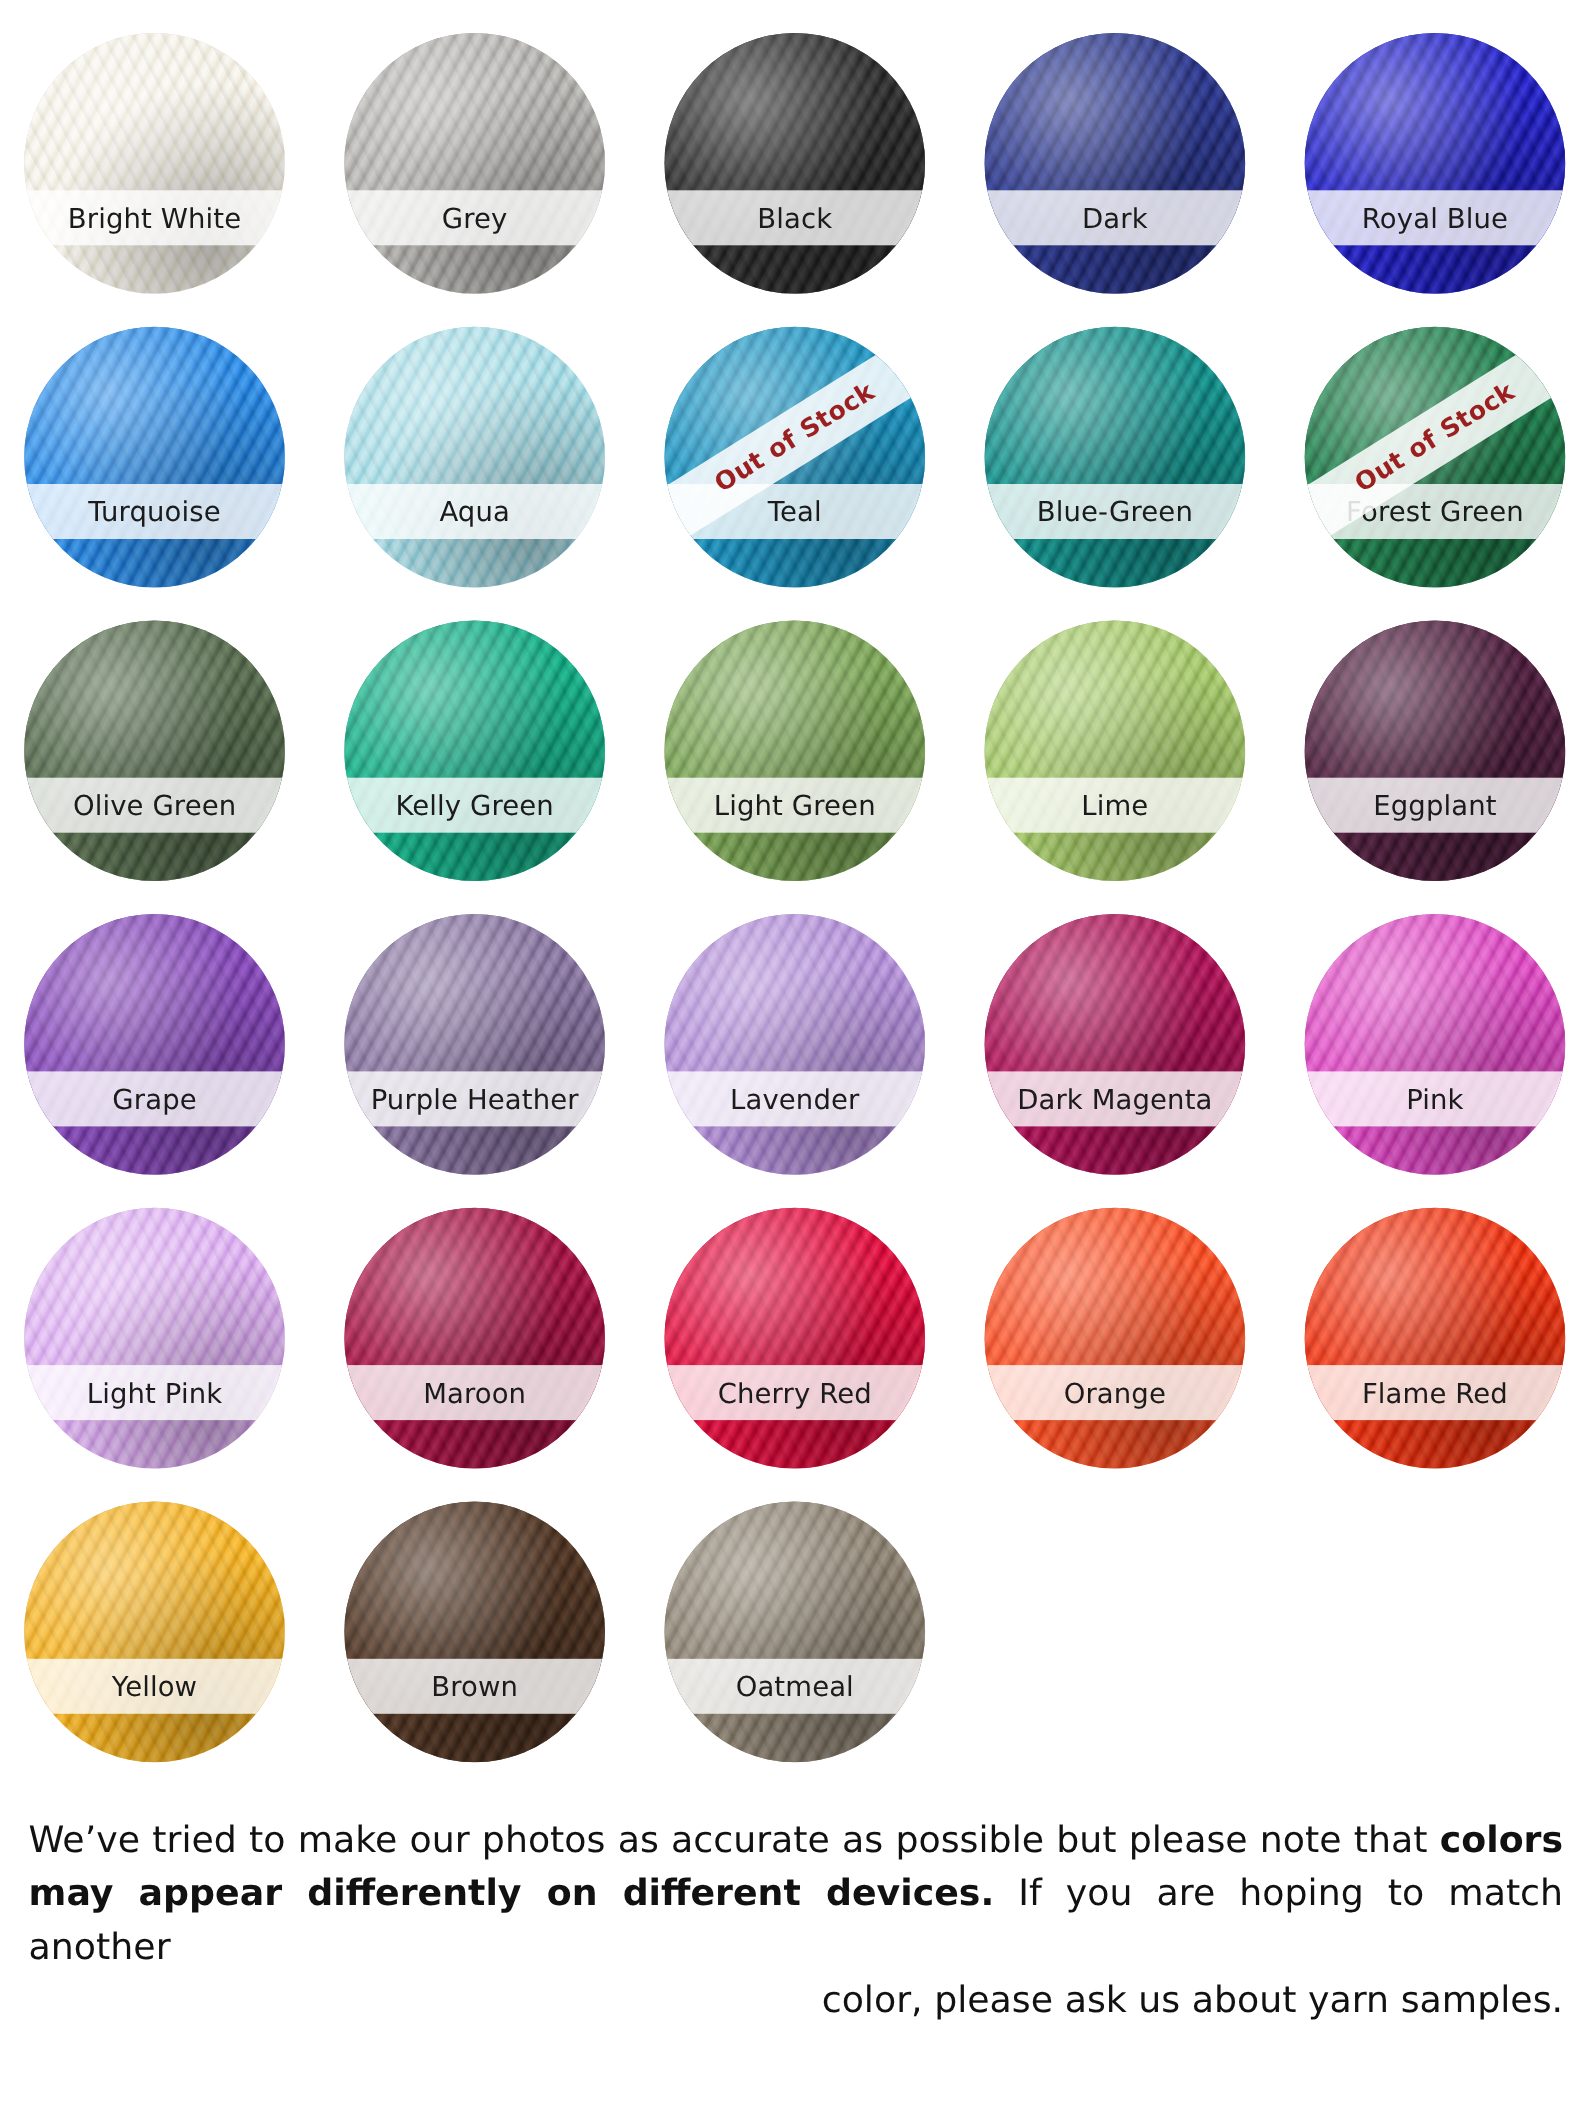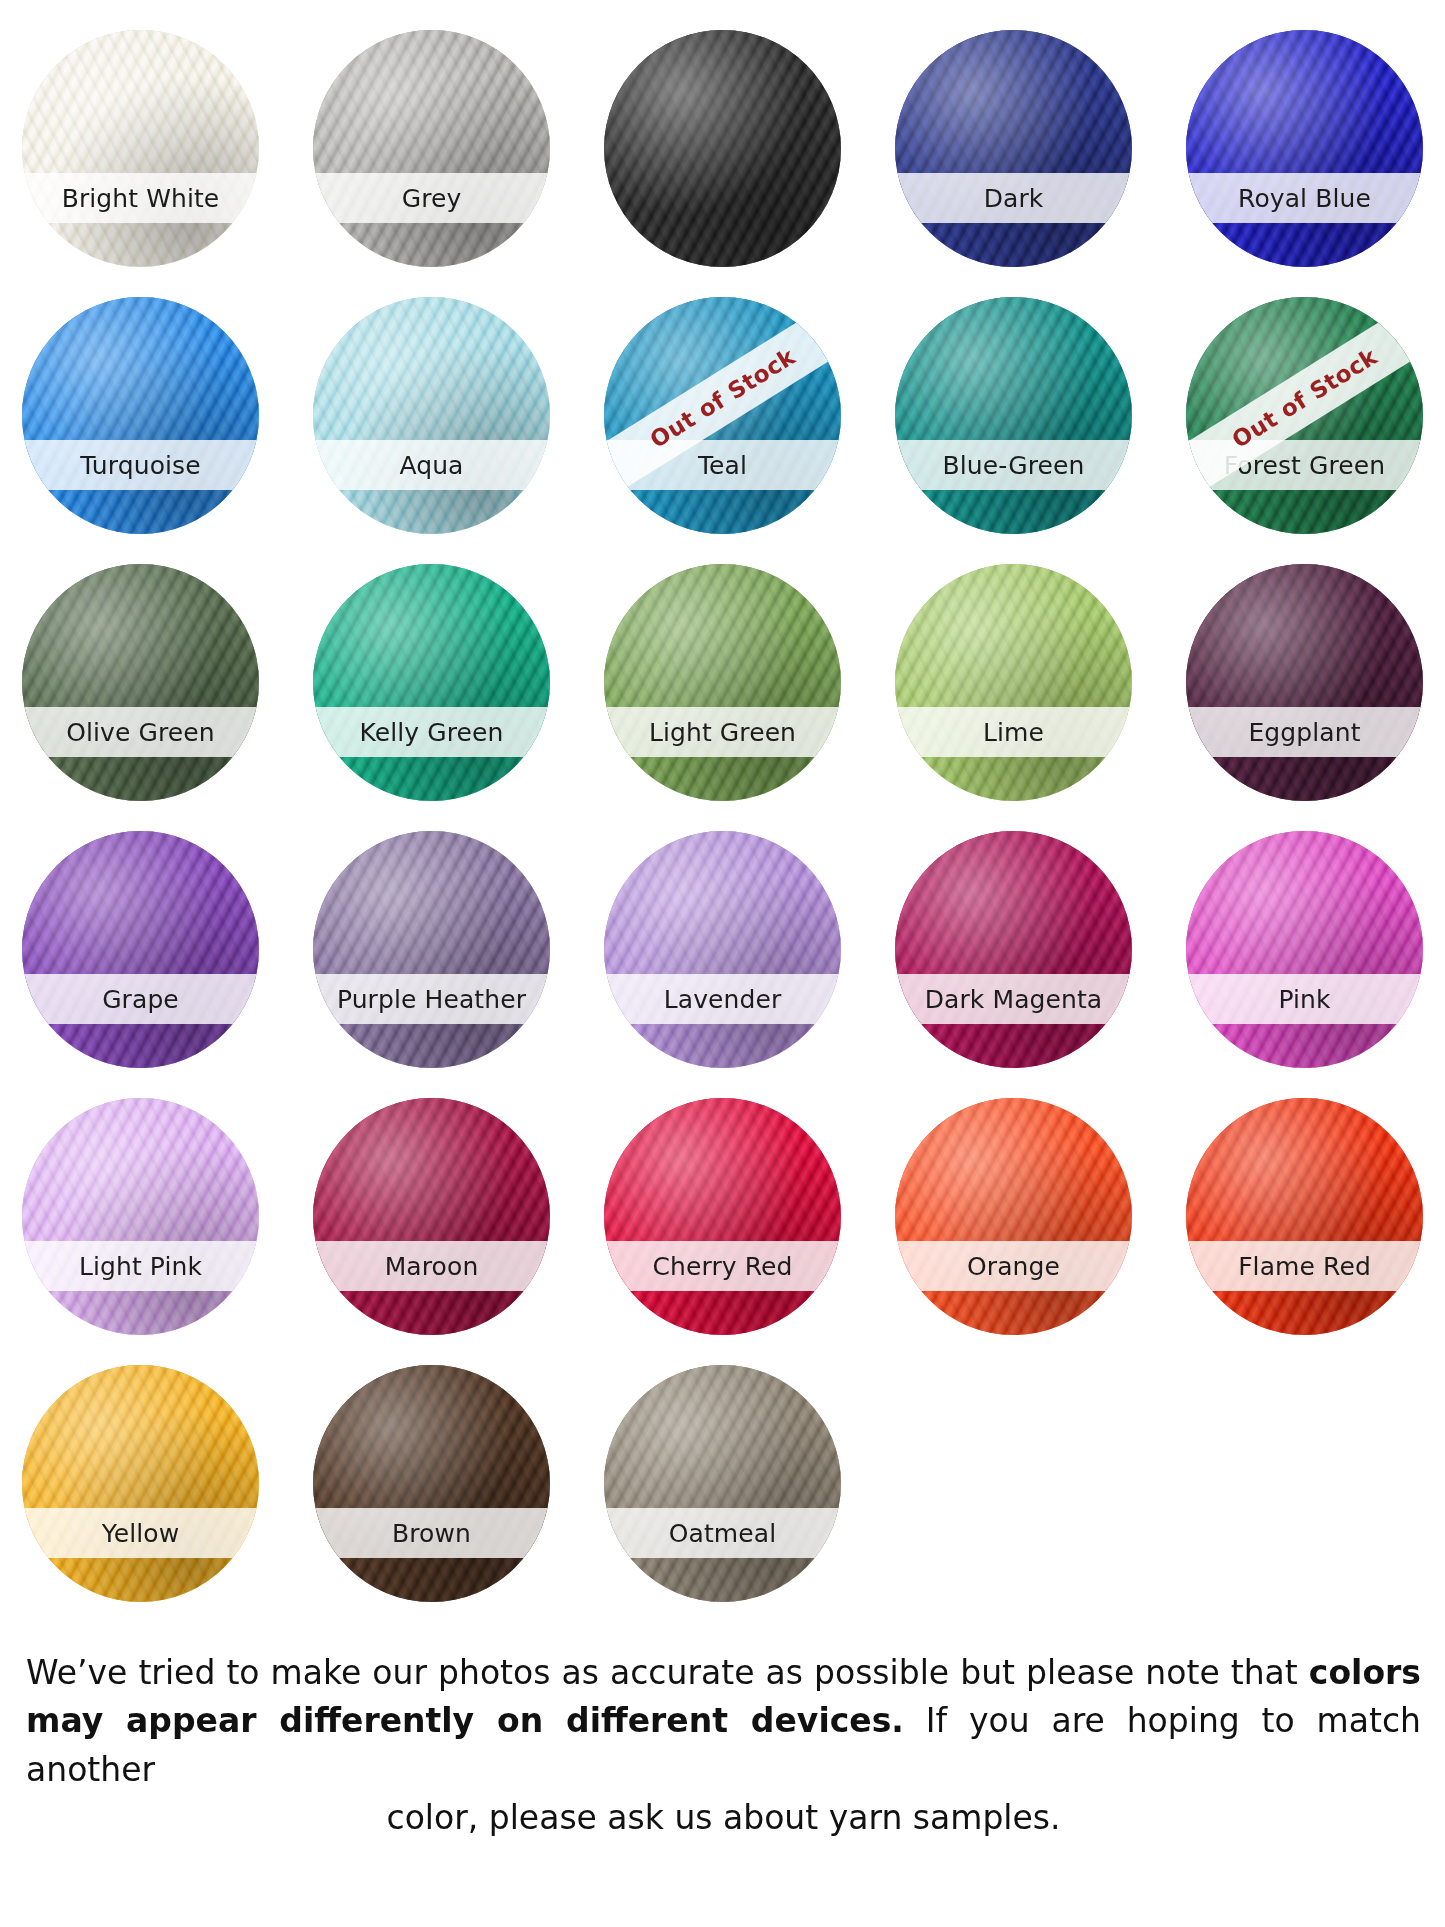--- a/index.html
+++ b/index.html
@@ -119,21 +119,21 @@
     left: 26px;
     right: 24px;
     bottom: 52px;
     font-size: 33px;
     line-height: 1.46;
     color: #111111;
     text-align: justify;
     text-justify: inter-word;
   }
   .note b { font-weight: 700; }
-  .note .last { display: block; text-align: center; }
+  .note .last { display: block; text-align: right; }
 </style>
 </head>
 <body>
 
 <div class="page">
 
   <div class="swatch-grid">
       <div class="swatch">
         <div class="yarn">
           <div class="base" style="background: rgb(244, 241, 230);"></div>
@@ -156,20 +156,23 @@
           <span class="band-label">Grey</span>
         </div>
       </div>
       <div class="swatch">
         <div class="yarn">
           <div class="base" style="background: rgb(47, 47, 47);"></div>
           <div class="strand" style="background: repeating-linear-gradient(118deg, rgb(20, 20, 20) 0px, rgb(20, 20, 20) 2px, rgb(47, 47, 47) 3px, rgb(78, 78, 78) 7px, rgb(47, 47, 47) 11px, rgb(20, 20, 20) 13px);"></div>
           <div class="strand2" style="background: repeating-linear-gradient(62deg, rgba(0, 0, 0, 0.16) 0px, rgba(0, 0, 0, 0.16) 2px, rgba(255, 255, 255, 0.12) 5px, rgba(255, 255, 255, 0) 12px);"></div>
           <div class="shade"></div>
         </div>
+        <div class="band">
+          <span class="band-label">Black</span>
+        </div>
       </div>
       <div class="swatch">
         <div class="yarn">
           <div class="base" style="background: rgb(43, 54, 136);"></div>
           <div class="strand" style="background: repeating-linear-gradient(118deg, rgb(23, 31, 88) 0px, rgb(23, 31, 88) 2px, rgb(43, 54, 136) 3px, rgb(65, 79, 174) 7px, rgb(43, 54, 136) 11px, rgb(23, 31, 88) 13px);"></div>
           <div class="strand2" style="background: repeating-linear-gradient(62deg, rgba(0, 0, 0, 0.16) 0px, rgba(0, 0, 0, 0.16) 2px, rgba(255, 255, 255, 0.12) 5px, rgba(255, 255, 255, 0) 12px);"></div>
           <div class="shade"></div>
         </div>
         <div class="band">
           <span class="band-label">Dark</span>

